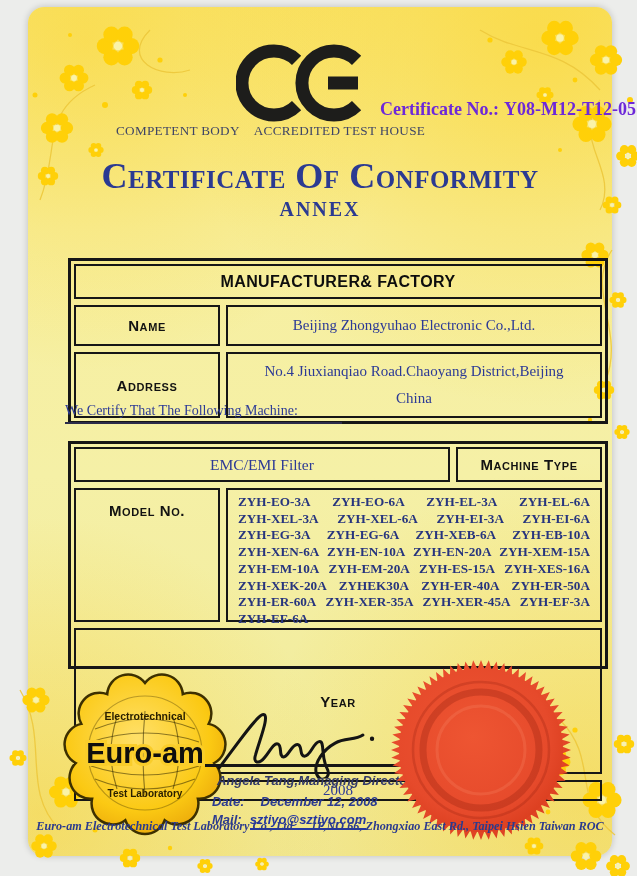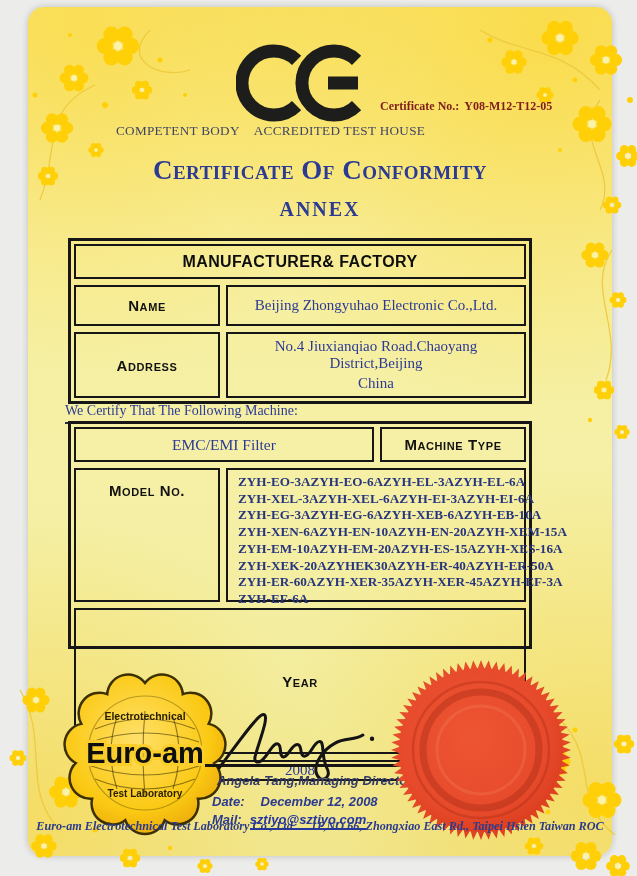--- a/index.html
+++ b/index.html
@@ -14,30 +14,30 @@
       radial-gradient(circle at 2% 95%,  rgba(249,205,40,.45), rgba(249,205,40,0) 30%),
       linear-gradient(180deg,#f8e678 0%,#f7efa0 26%,#f5f0a6 55%,#f2ec9d 85%,#f0e896 100%);
     box-shadow:0 0 7px rgba(0,0,0,.20);z-index:1;}
   .decor{position:absolute;inset:0;z-index:2;pointer-events:none;}
   .content{position:absolute;left:28px;top:7px;width:584px;height:849px;z-index:3;}
 
   
   .ce-svg{position:absolute;left:208px;top:35px;width:132px;height:82px;}
   .bodyline{position:absolute;left:88px;top:116px;display:flex;gap:14px;
     font-size:13.2px;color:#3f4566;letter-spacing:.3px;white-space:nowrap;}
-  .certno{position:absolute;left:352px;top:92px;font-weight:bold;font-size:12px;
-    color:#7f1d1d;white-space:nowrap;}
+  .certno{position:absolute;left:352px;top:92px;font-weight:bold;font-size:18px;
+    color:#6d28d9;white-space:nowrap;}
   .certno .sp{margin-right:5px;}
   .title{position:absolute;left:0;top:148px;width:100%;text-align:center;
-    font-variant:small-caps;font-size:27px;font-weight:600;color:#2b3a92;letter-spacing:.5px;}
+    font-variant:small-caps;font-size:36px;font-weight:600;color:#2b3a92;letter-spacing:.5px;}
   .annex{position:absolute;left:0;top:191px;width:100%;text-align:center;
     font-size:20px;font-weight:600;color:#2b3a92;letter-spacing:2px;}
 
   
-  .tbl{position:absolute;left:40px;width:464px;border:3px solid #161616;box-sizing:border-box;}
+  .tbl{position:absolute;left:40px;width:540px;border:3px solid #161616;box-sizing:border-box;margin-top:20px;}
   .trow{display:flex;}
   .cell{padding:3px;box-sizing:border-box;}
   .lab{flex:0 0 152px;}
   .val{flex:1 1 auto;min-width:0;}
   .full{flex:1 1 100%;}
   .inner{border:2px solid #161616;width:100%;height:100%;box-sizing:border-box;
     display:flex;align-items:center;justify-content:center;text-align:center;}
   .hdr-txt{font-family:"Liberation Sans",sans-serif;font-weight:bold;font-size:16px;
     color:#0d0d0d;letter-spacing:.4px;}
   .lab-txt{font-family:"Liberation Sans",sans-serif;font-weight:bold;font-size:15px;

